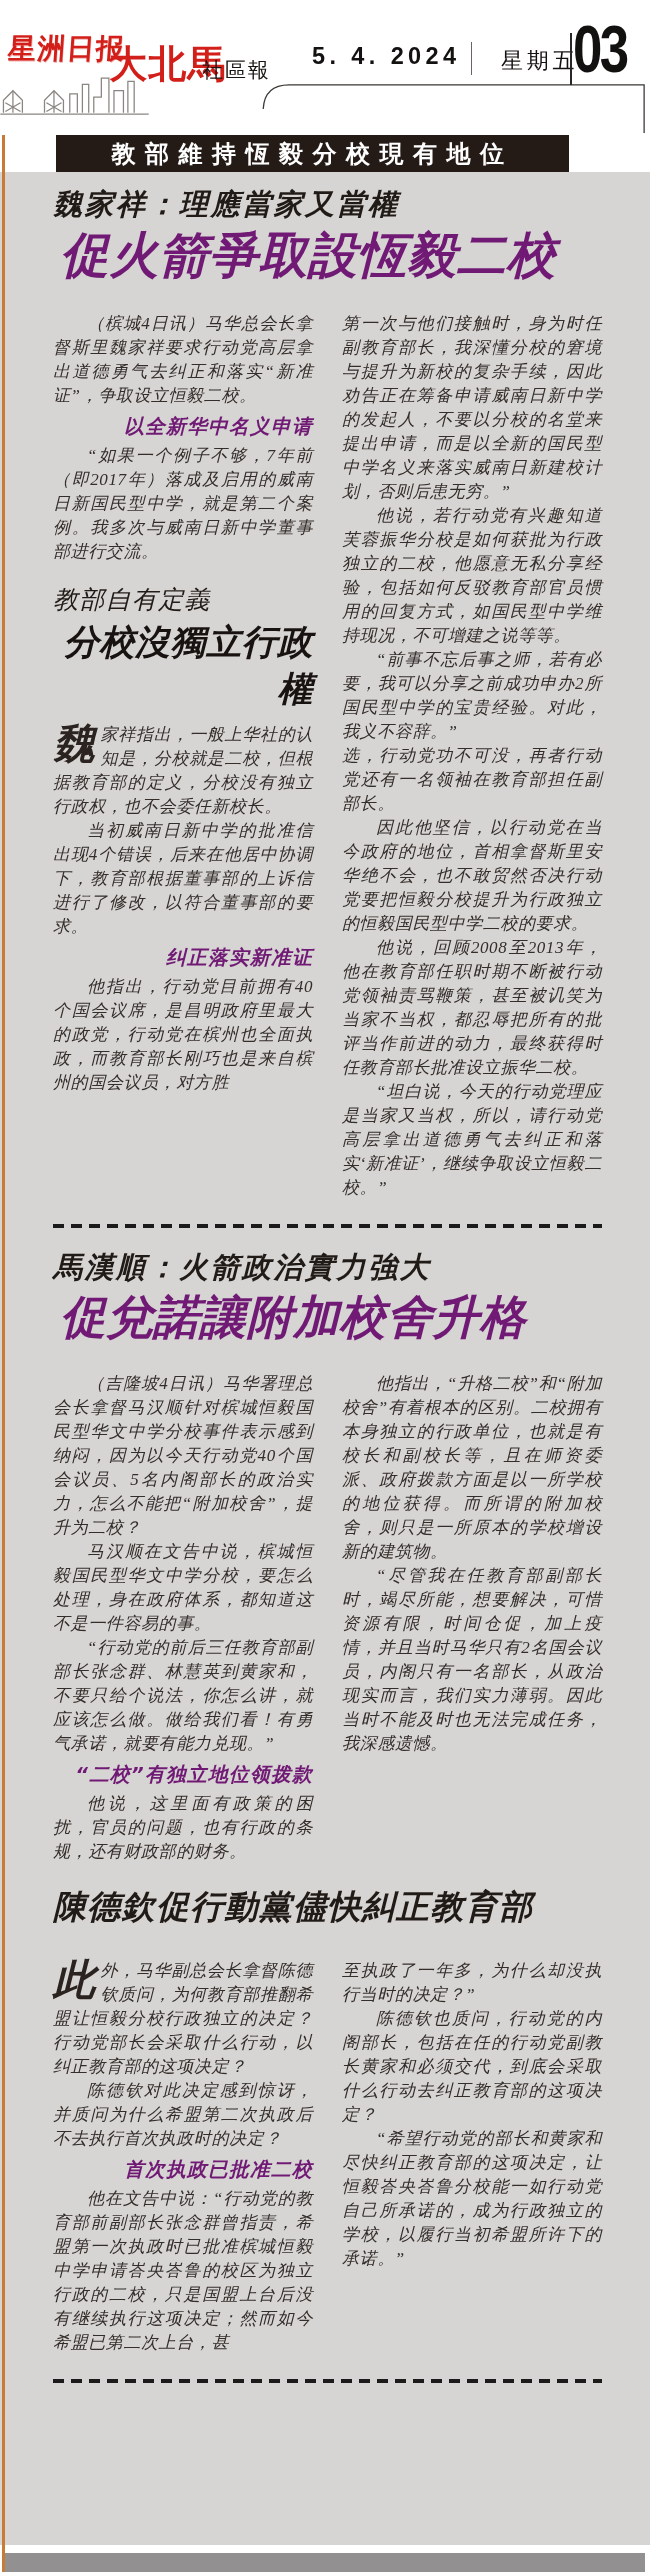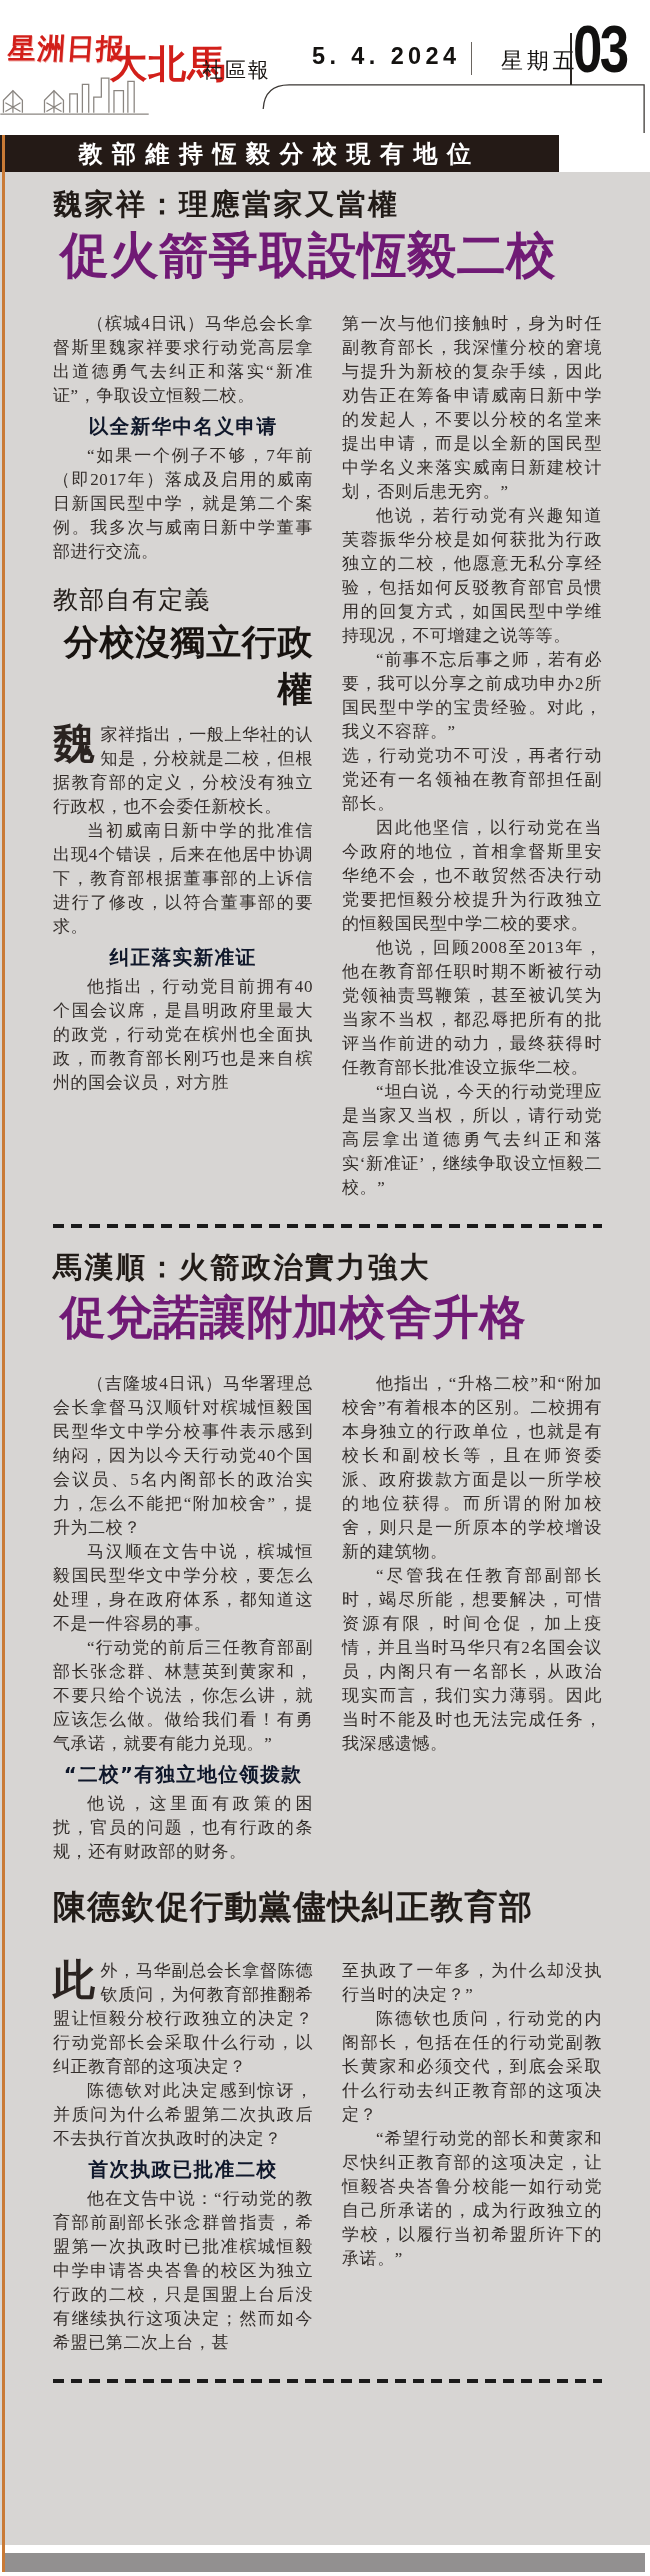--- a/index.html
+++ b/index.html
@@ -24,42 +24,42 @@
   .m-date{position:absolute;left:312px;top:43px;font-size:23.5px;font-weight:bold;color:#141210;
         font-family:"Liberation Sans","DejaVu Sans",sans-serif;letter-spacing:4.4px;}
   .m-sep1{position:absolute;left:471px;top:42px;width:1.3px;height:33px;background:#6a6560;}
   .m-weekday{position:absolute;left:501px;top:46px;font-size:22px;color:#141210;
         font-family:"DejaVu Sans","Liberation Sans",sans-serif;letter-spacing:3.8px;}
   .m-sep2{position:absolute;left:570px;top:33px;width:1.9px;height:52px;background:#2a2623;}
   .m-page{position:absolute;left:573px;top:11.4px;font-size:66px;font-weight:700;color:#121110;
         font-family:"Liberation Sans","DejaVu Sans",sans-serif;
         transform:scaleX(0.8);transform-origin:left;letter-spacing:-3.2px;}
   
-  .banner{width:559px;height:37px;background:#241a16;
+  .banner{margin-left:56px;width:513px;height:37px;background:#241a16;
         display:flex;align-items:center;justify-content:center;}
   .banner span{color:#ffffff;font-size:24px;font-weight:700;letter-spacing:9.5px;
         font-family:"DejaVu Sans","Liberation Sans",sans-serif;}
   
   .sheet{width:650px;height:2373px;background:#d7d5d3;box-sizing:border-box;
-        padding:9px 48px 0 53px;overflow:hidden;}
+        padding:9px 48px 0 53px;overflow:hidden;font-style:italic;}
   
   .kicker{margin:3.8px 0 1.3px 0;font-size:29px;font-weight:600;color:#211b17;
         font-family:"DejaVu Sans","Liberation Sans",sans-serif;letter-spacing:2.5px;}
   .headline-red{margin:5px 0 15px 7px;font-weight:900;color:#701a75;line-height:1.08;
         font-family:"DejaVu Sans","Liberation Sans",sans-serif;letter-spacing:0.6px;}
   .hl-a1{font-size:49px;}
   .hl-a2{font-size:46px;}
   .headline-black{margin:2.5px 0 14px 0;font-size:33px;font-weight:600;color:#211b17;
         font-family:"DejaVu Sans","Liberation Sans",sans-serif;letter-spacing:1.3px;}
   .cols{display:flex;gap:29px;margin-top:29px;}
   .col{flex:1 1 0;min-width:0;}
   p.body{margin:0;font-size:17px;line-height:24px;text-align:justify;
         text-indent:2em;letter-spacing:0.6px;color:#342e2b;}
   p.noind{text-indent:0;}
-  .sub{margin:5px 0 3.8px 0;text-align:center;font-size:19.7px;font-weight:700;color:#0f172a;
+  .sub{margin:5px 0 3.8px 0;text-align:right;font-size:19.7px;font-weight:700;color:#701a75;
         font-family:"DejaVu Sans","Liberation Sans",sans-serif;letter-spacing:1.3px;}
   .sechead{margin:19px 0 10px 0;}
   .sec1{font-size:25px;font-weight:500;color:#211b17;letter-spacing:1.3px;
         font-family:"DejaVu Sans","Liberation Sans",sans-serif;}
   .sec2{font-size:35px;font-weight:800;color:#181310;letter-spacing:0.6px;margin-top:3.8px;
         font-family:"DejaVu Sans","Liberation Sans",sans-serif;text-align:right;}
   .dropcap{float:left;font-size:42px;line-height:37px;font-weight:700;color:#2a2320;
         margin:3.2px 5px 0 0;}
   .divider{height:4.4px;margin:24px 0 20px 0;
         background:repeating-linear-gradient(90deg,#1b1b1b 0 10.8px,rgba(0,0,0,0) 10.8px 18px);}

